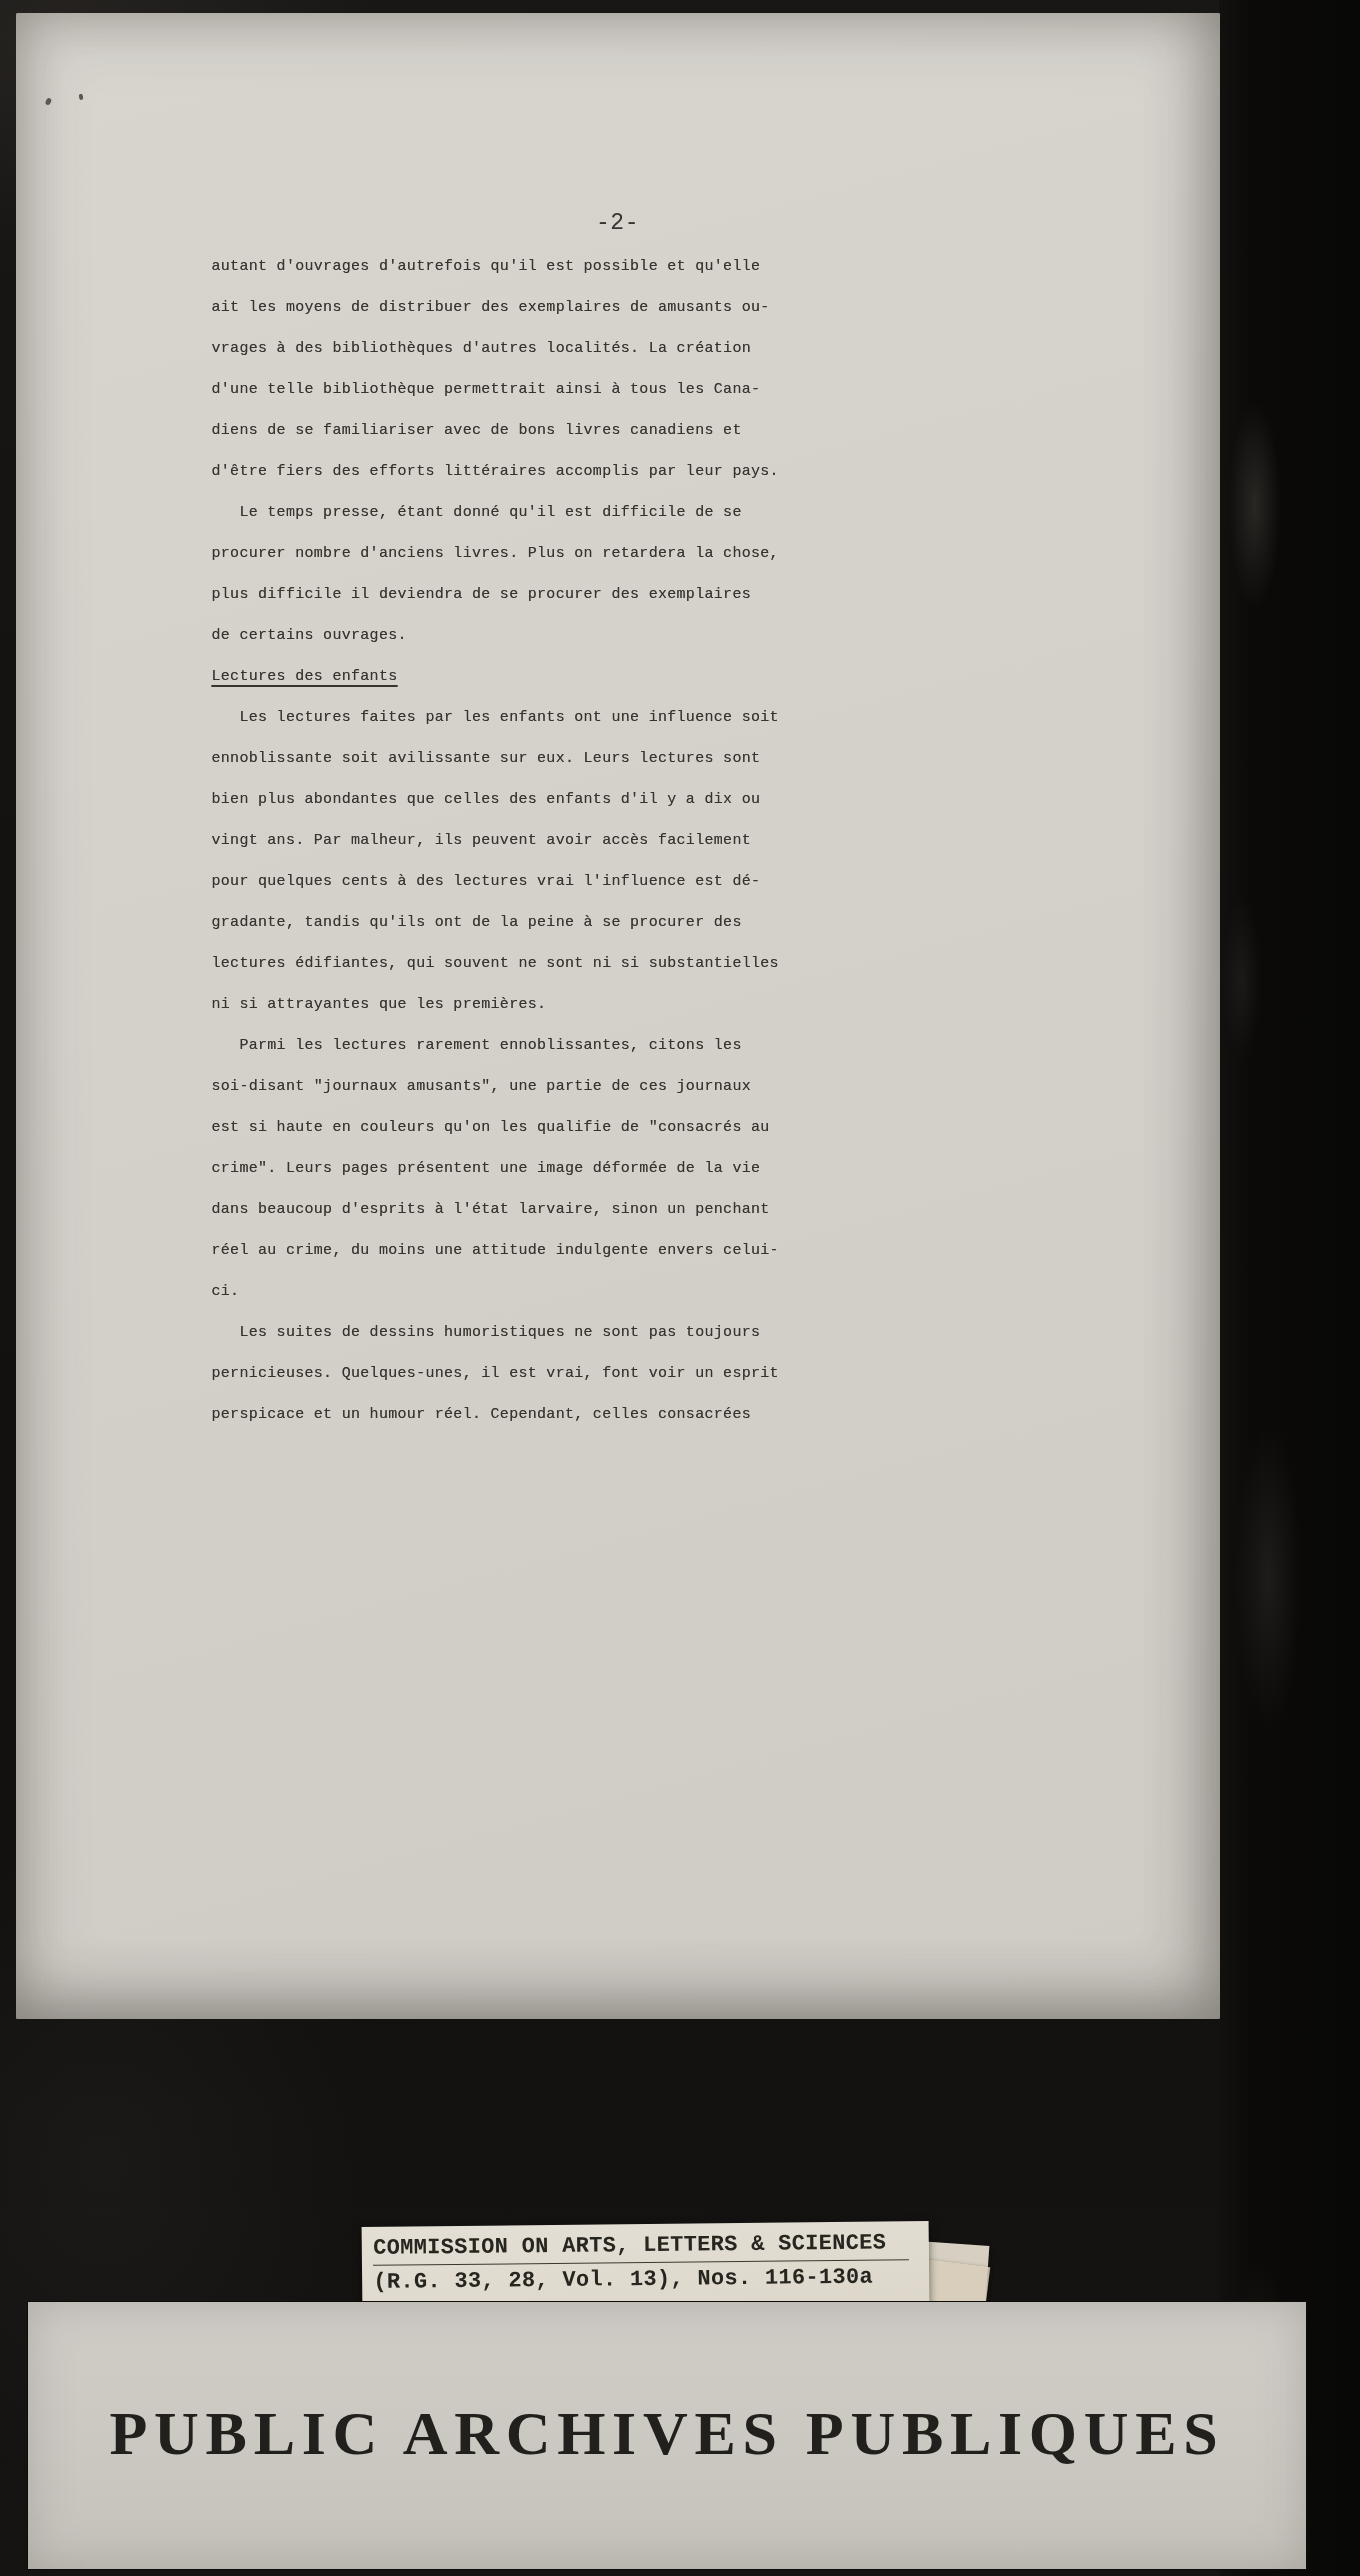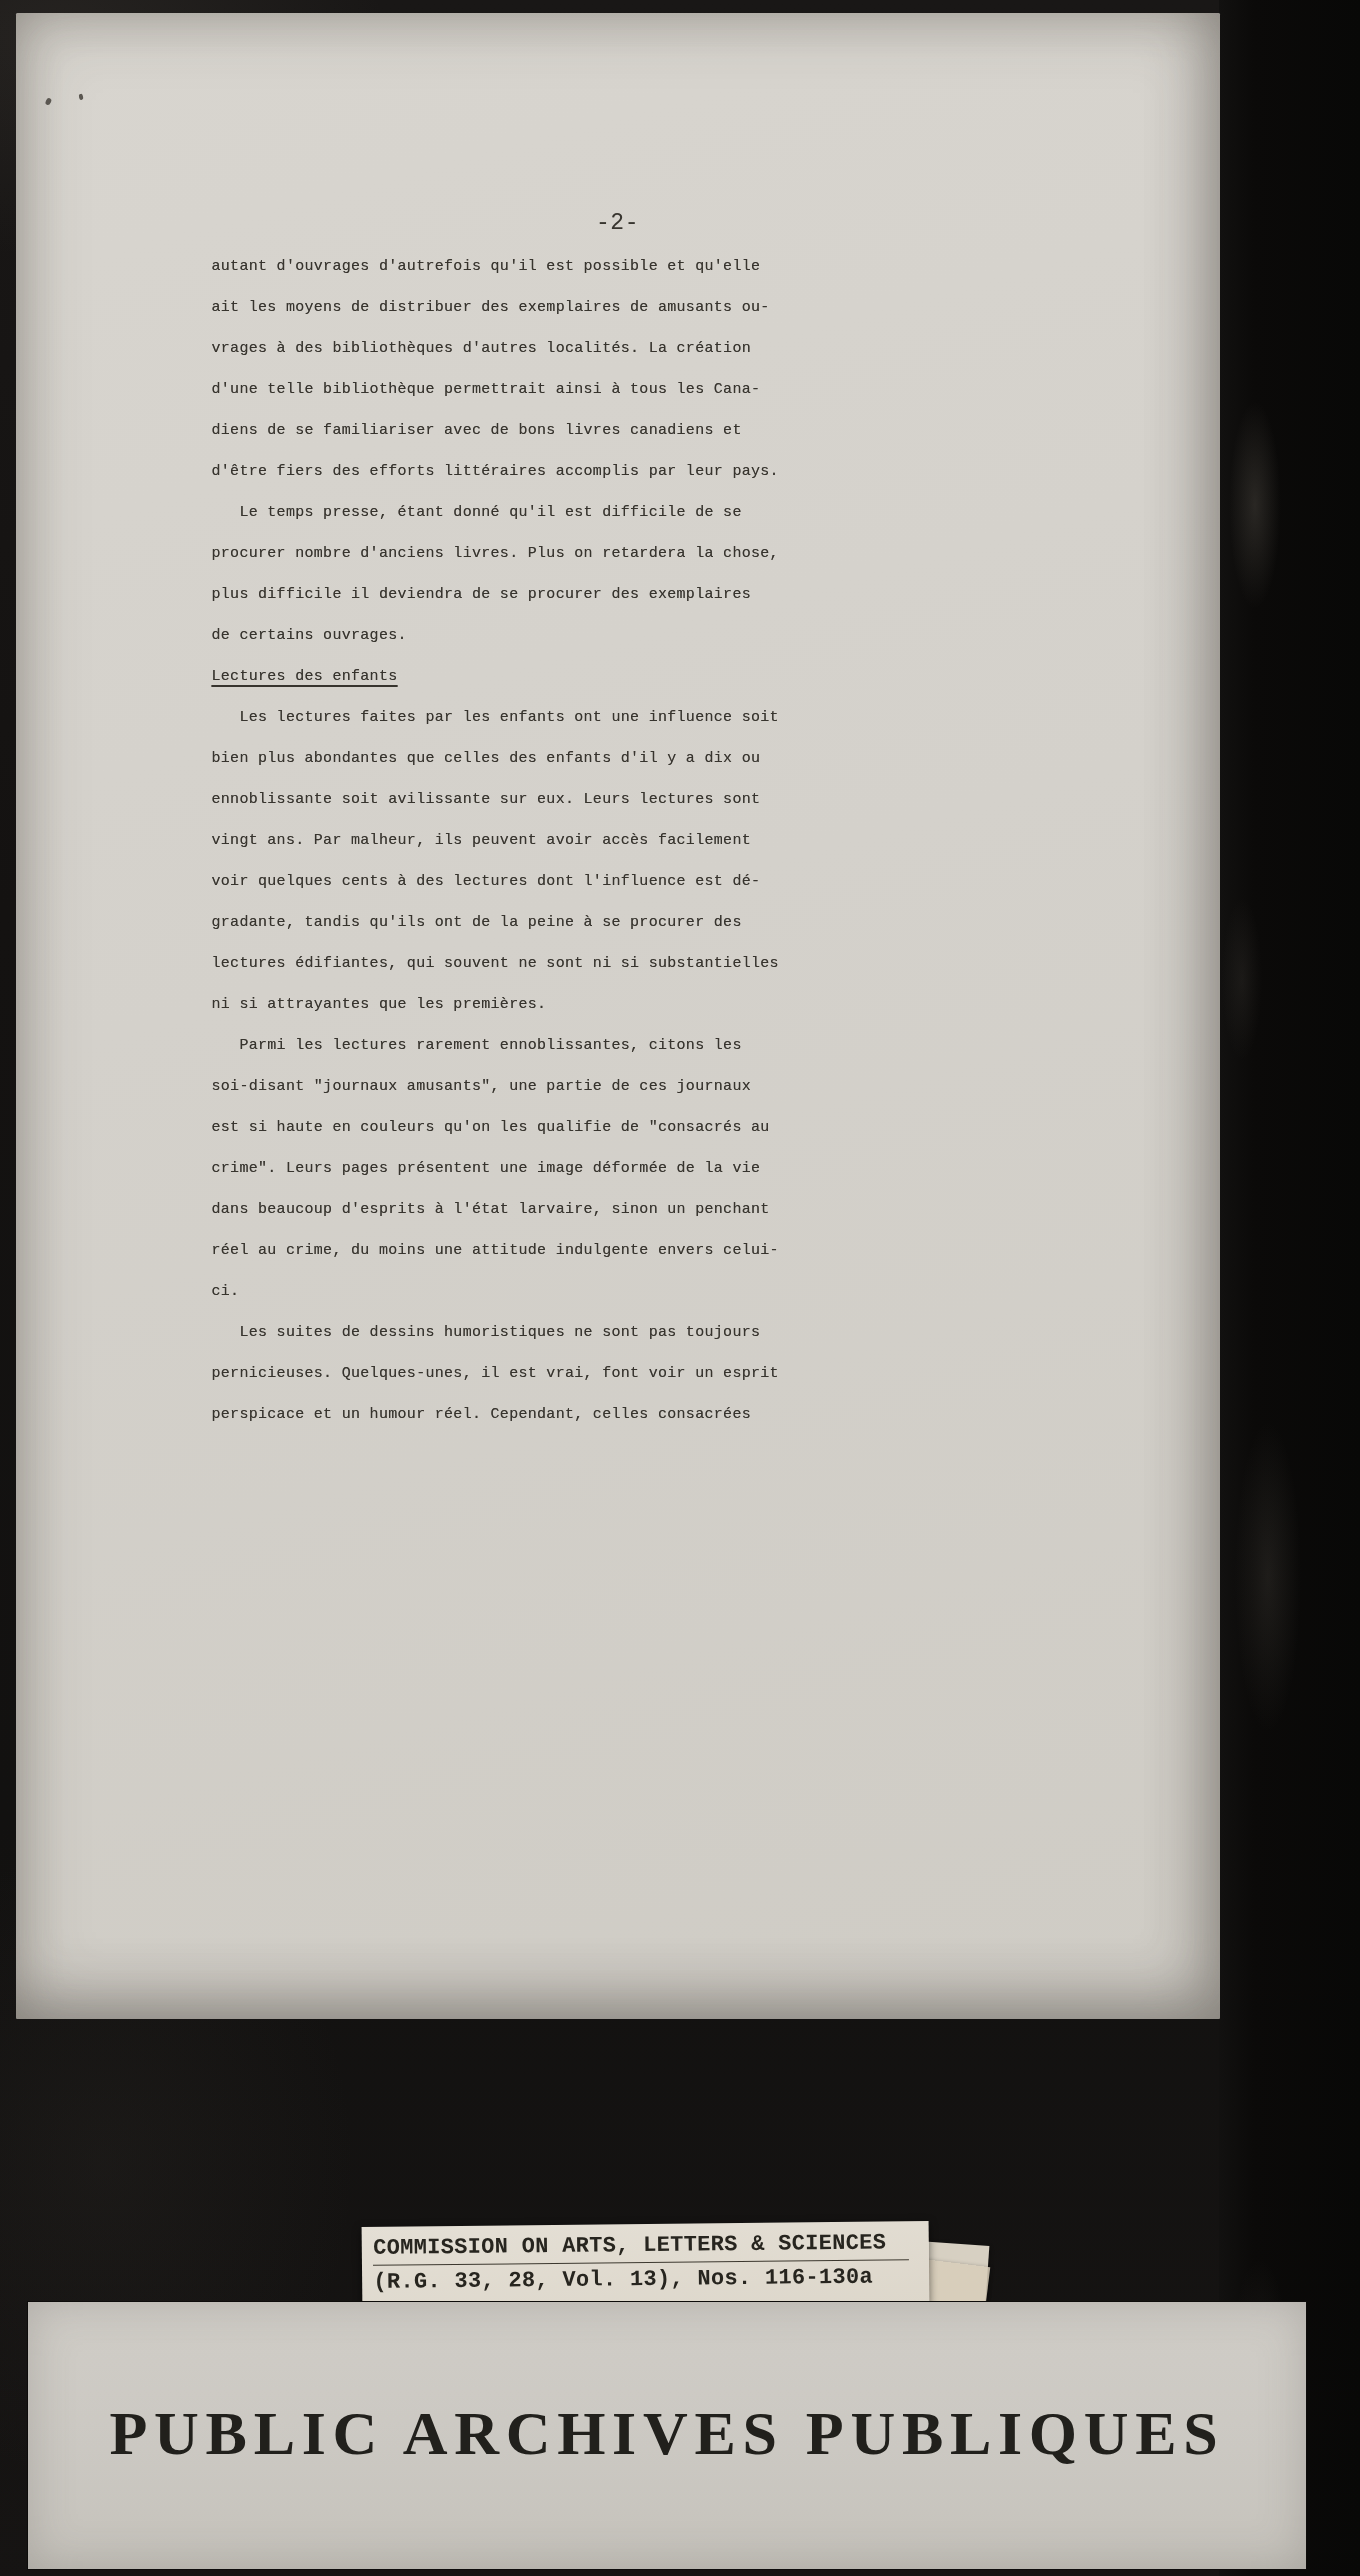--- a/index.html
+++ b/index.html
@@ -184,24 +184,24 @@
       <div class="tw-line">vrages à des bibliothèques d'autres localités. La création</div>
       <div class="tw-line">d'une telle bibliothèque permettrait ainsi à tous les Cana-</div>
       <div class="tw-line">diens de se familiariser avec de bons livres canadiens et</div>
       <div class="tw-line">d'être fiers des efforts littéraires accomplis par leur pays.</div>
       <div class="tw-line">   Le temps presse, étant donné qu'il est difficile de se</div>
       <div class="tw-line">procurer nombre d'anciens livres. Plus on retardera la chose,</div>
       <div class="tw-line">plus difficile il deviendra de se procurer des exemplaires</div>
       <div class="tw-line">de certains ouvrages.</div>
       <div class="tw-line tw-heading">Lectures des enfants</div>
       <div class="tw-line">   Les lectures faites par les enfants ont une influence soit</div>
+      <div class="tw-line">ennoblissante soit avilissante sur eux. Leurs lectures sont</div>
       <div class="tw-line">bien plus abondantes que celles des enfants d'il y a dix ou</div>
-      <div class="tw-line">ennoblissante soit avilissante sur eux. Leurs lectures sont</div>
       <div class="tw-line">vingt ans. Par malheur, ils peuvent avoir accès facilement</div>
-      <div class="tw-line">voir quelques cents à des lectures dont l'influence est dé-</div>
+      <div class="tw-line">pour quelques cents à des lectures vrai l'influence est dé-</div>
       <div class="tw-line">gradante, tandis qu'ils ont de la peine à se procurer des</div>
       <div class="tw-line">lectures édifiantes, qui souvent ne sont ni si substantielles</div>
       <div class="tw-line">ni si attrayantes que les premières.</div>
       <div class="tw-line">   Parmi les lectures rarement ennoblissantes, citons les</div>
       <div class="tw-line">soi-disant "journaux amusants", une partie de ces journaux</div>
       <div class="tw-line">est si haute en couleurs qu'on les qualifie de "consacrés au</div>
       <div class="tw-line">crime". Leurs pages présentent une image déformée de la vie</div>
       <div class="tw-line">dans beaucoup d'esprits à l'état larvaire, sinon un penchant</div>
       <div class="tw-line">réel au crime, du moins une attitude indulgente envers celui-</div>
       <div class="tw-line">ci.</div>

